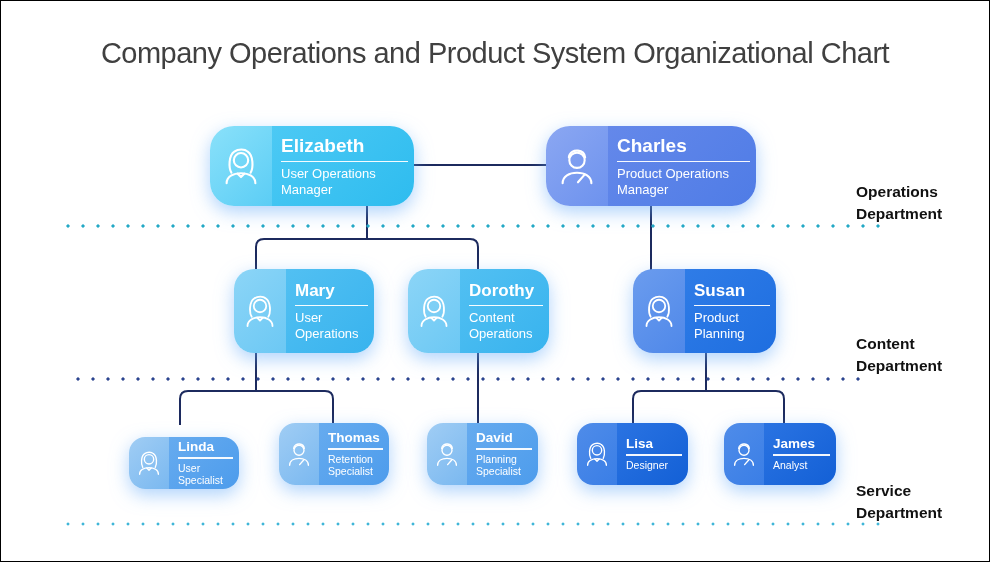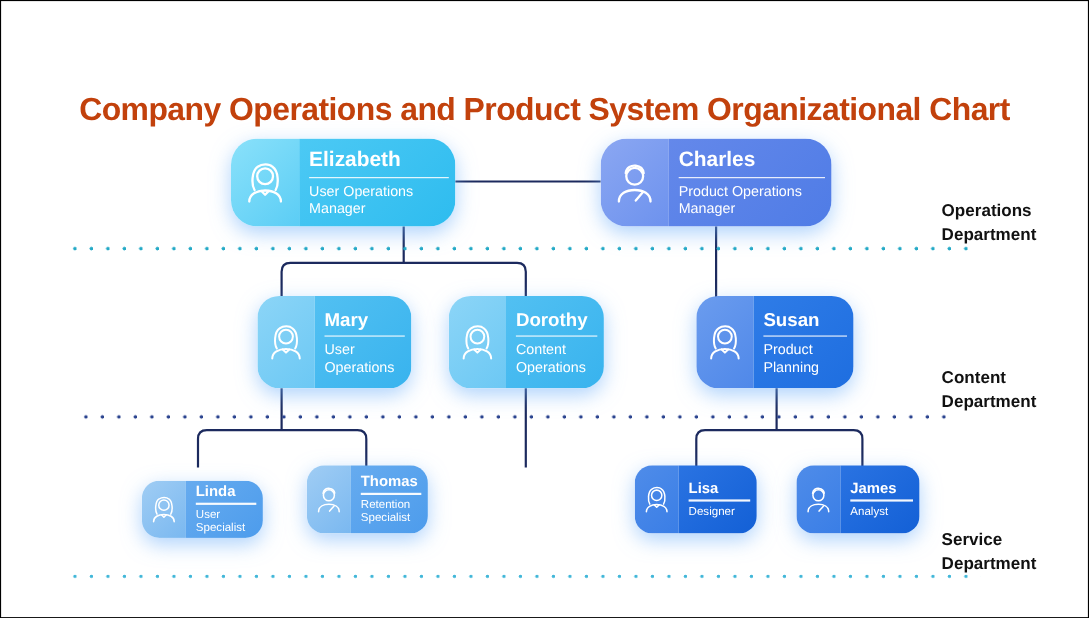--- a/index.html
+++ b/index.html
@@ -1,19 +1,19 @@
 <!DOCTYPE html>
 <html><head>
 <meta charset="utf-8">
 <style>
   html,body{margin:0;padding:0;background:#e8e8e8;font-family:"Liberation Sans",sans-serif;}
   .frame{position:relative;width:990px;height:562px;background:#ffffff;border:1px solid #000;
          box-sizing:border-box;overflow:hidden;}
   .page-title{position:absolute;top:36px;left:0;width:100%;text-align:center;
-              font-size:29px;font-weight:bold;color:#c2410c;letter-spacing:-0.5px;margin-top:47px;}
+              font-size:29px;font-weight:normal;color:#404040;letter-spacing:-0.5px;}
   
   .connectors{position:absolute;top:0;left:0;}
   .connectors path{stroke:#1c2a5e;stroke-width:2;fill:none;}
   
   .dotted{position:absolute;height:4px;background-repeat:repeat-x;background-size:15px 4px;}
   .dotted.teal{background-image:radial-gradient(circle at 2px 2px,#23a9c6 1.4px,transparent 1.8px);}
   .dotted.teal-light{background-image:radial-gradient(circle at 2px 2px,#3fb6d8 1.3px,transparent 1.7px);}
   .dotted.navy{background-image:radial-gradient(circle at 2px 2px,#2b448f 1.4px,transparent 1.8px);}
   
   .dept{position:absolute;width:135px;font-size:15.5px;font-weight:bold;color:#111;line-height:21.5px;}
@@ -169,20 +169,32 @@
           <use href="#icon-male"></use>
         </svg>
       </div>
     <div class="info">
       <div class="name">Thomas</div>
       <div class="sep"></div>
       <div class="role">Retention Specialist</div>
     </div>
   </div>
 
+  <div class="card r3 p-light3" style="left:426px;top:422px;width:111px;height:62px;">
+    <div class="icon-box" style="width:40px;">
+      <svg class="person-svg" width="30" height="30">
+          <use href="#icon-male"></use>
+        </svg>
+      </div>
+    <div class="info">
+      <div class="name">David</div>
+      <div class="sep"></div>
+      <div class="role">Planning Specialist</div>
+    </div>
+  </div>
 
   <div class="card r3 p-dark3" style="left:576px;top:422px;width:111px;height:62px;">
     <div class="icon-box" style="width:40px;">
       <svg class="person-svg" width="30" height="30">
           <use href="#icon-female"></use>
         </svg>
       </div>
     <div class="info">
       <div class="name">Lisa</div>
       <div class="sep"></div>

